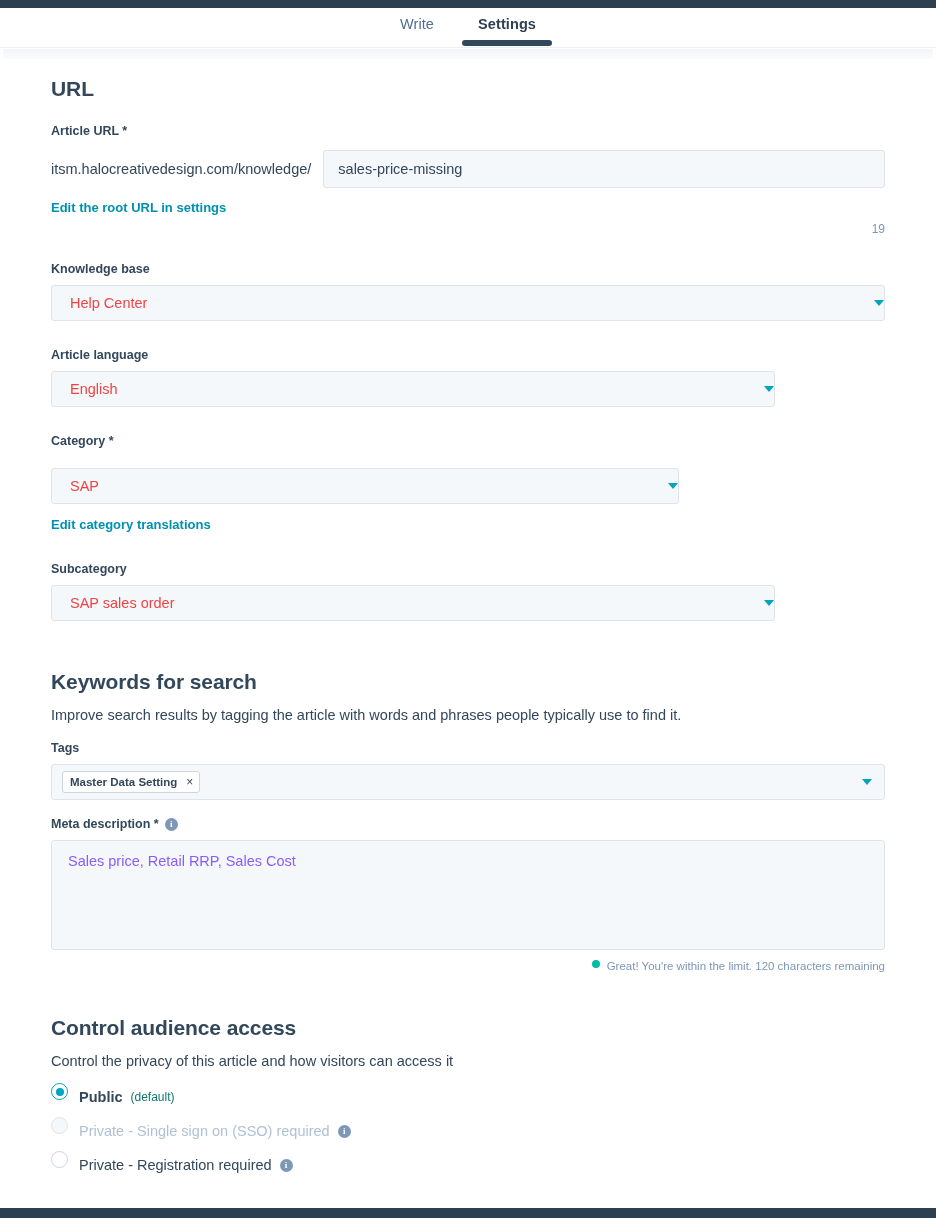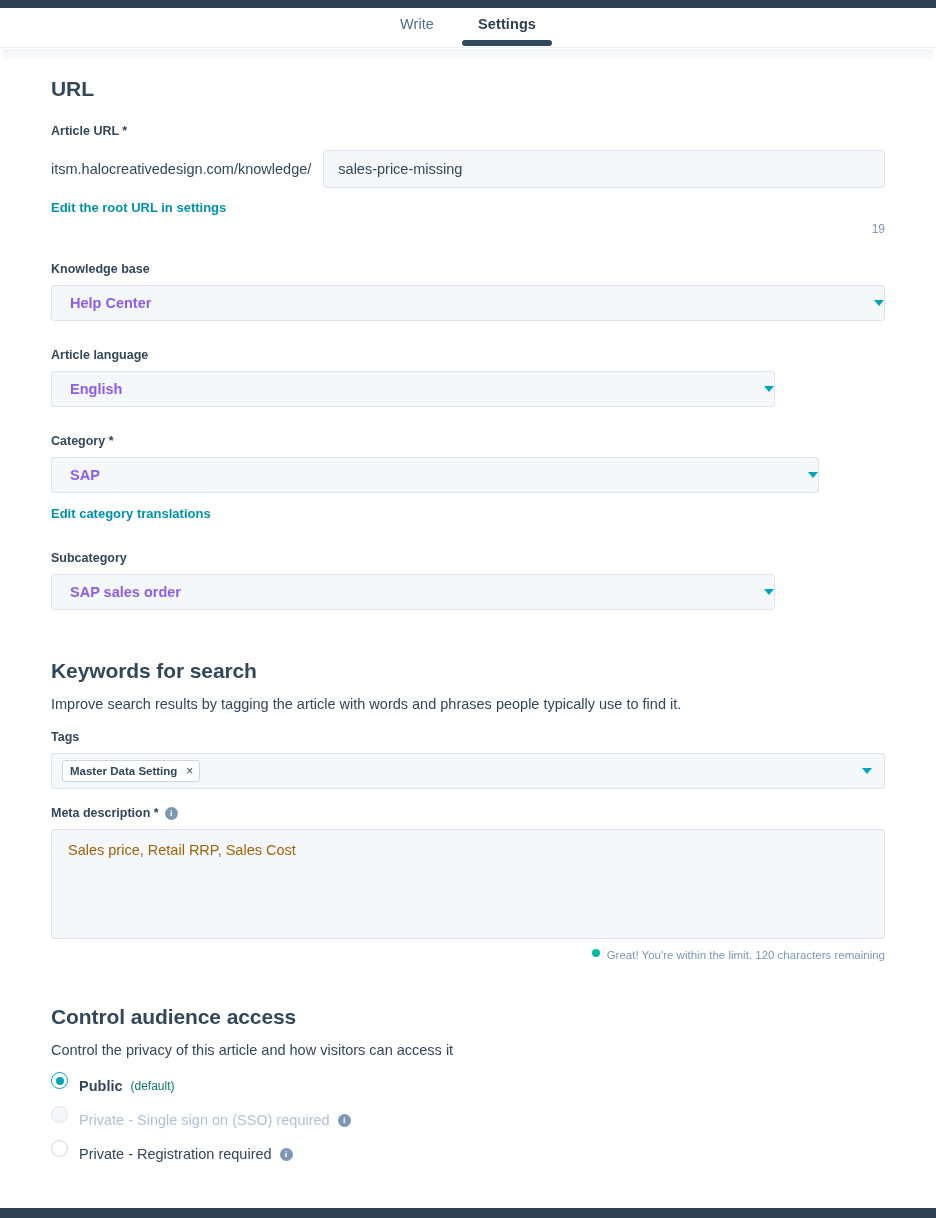--- a/index.html
+++ b/index.html
@@ -80,26 +80,25 @@
     color:#33475b;
     display:flex; align-items:center;
     padding:4px 14px;
     height:36px;
   }
   .selectbox {
     background:#f5f8fa;
     border:1px solid #dfe3eb;
     border-radius:3px;
     font-size:14.5px;
-    color:#8b5cf6;
+    color:#ef4444;
     display:flex; align-items:center; justify-content:space-between;
     padding:0 0 0 18px;
     height:36px;
     cursor:pointer;
-    font-weight:bold;
   }
   .caret {
     width:0;height:0;
     border-left:5px solid transparent;
     border-right:5px solid transparent;
     border-top:6px solid #00a4bd;
   }
 
   .counter { font-size:12px; color:#7c98b6; text-align:right; }
 
@@ -113,21 +112,21 @@
     display:flex; align-items:center; gap:9px;
     background:#ffffff; border:1px solid #cbd6e2; border-radius:3px;
     height:22px; padding:0 6px 0 7px;
     font-size:11.5px; font-weight:bold; color:#33475b;
   }
   .chip .x { font-size:12px; font-weight:normal; color:#33475b; cursor:pointer; }
 
   .textarea {
     background:#f5f8fa; border:1px solid #dfe3eb; border-radius:3px;
     height:110px; padding:12px 16px;
-    font-size:14.5px; color:#a16207;
+    font-size:14.5px; color:#8b5cf6;
   }
 
   .helper {
     display:flex; justify-content:flex-end; gap:7px;
     font-size:11.5px; color:#7c98b6;
   }
   .dot { width:8px;height:8px;border-radius:50%; background:#00bda5; display:block;}
 
   
   .radio-row { display:flex; gap:11px; height:28px; }
@@ -199,21 +198,21 @@
 
   
   <div class="field-label" style="margin-top:27px;">Article language</div>
   <div class="selectbox" style="margin-top:9px; width:724px;">
     <span>English</span>
     <span class="caret"></span>
   </div>
 
   
   <div class="field-label" style="margin-top:27px;">Category *</div>
-  <div class="selectbox" style="margin-top:9px; width:768px;">
+  <div class="selectbox" style="margin-top:20px; width:628px;">
     <span>SAP</span>
     <span class="caret"></span>
   </div>
   <div class="link" style="margin-top:13px;">Edit category translations</div>
 
   
   <div class="field-label" style="margin-top:29px;">Subcategory</div>
   <div class="selectbox" style="margin-top:9px; width:724px;">
     <span>SAP sales order</span>
     <span class="caret"></span>

